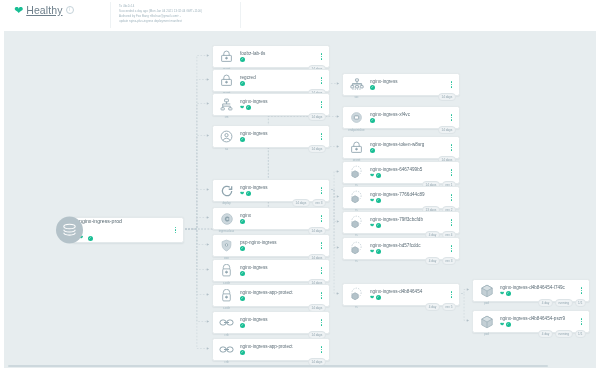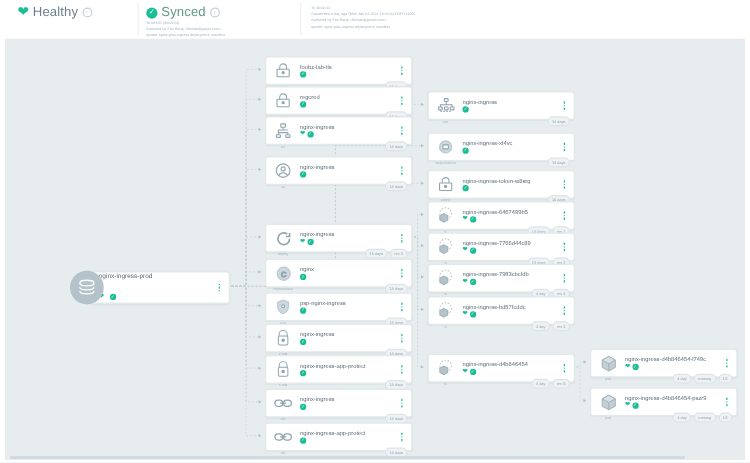--- a/index.html
+++ b/index.html
@@ -14,21 +14,21 @@
   
   .header{
     position:absolute;left:0;top:0;width:600px;height:31px;
     background:#fff;display:flex;align-items:flex-start;
   }
   .hdr-cell{position:relative;padding-top:4px;}
   .hdr-cell.c1{margin-left:14px;width:95px;}
   .hdr-cell.c2{margin-left:8px;width:122px;}
   .hdr-cell.c3{margin-left:10px;width:130px;}
   .hdr-top{display:flex;align-items:center;gap:3px;}
-  .hdr-label{font-size:10.5px;color:#6d7f8b;letter-spacing:.1px;}
+  .hdr-label{font-size:10.5px;color:#6d7f8b;letter-spacing:.1px;text-decoration:underline;}
   .hdr-label.green{color:#5f9c86;}
   .hdr-sub{
     font-size:2.9px;color:#9fb3bd;line-height:3.6px;margin-top:1.2px;
     letter-spacing:.05px;white-space:nowrap;
   }
   .info-dot{
     width:6px;height:6px;border-radius:50%;
     border:0.8px solid #c4d2d9;color:#c4d2d9;
     font-size:4.5px;line-height:5px;text-align:center;
     display:inline-block;
@@ -118,30 +118,20 @@
   <div class="header">
 
     <div class="hdr-cell c1">
       <div class="hdr-top">
         <span class="heart">❤</span>
         <span class="hdr-label">Healthy</span>
         <span class="info-dot">i</span>
       </div>
     </div>
 
-    <div class="hdr-cell c2">
-      <div class="hdr-top">
-        <span class="chk">✓</span>
-        <span class="hdr-label green">Synced</span>
-        <span class="info-dot">i</span>
-      </div>
-      <div class="hdr-sub">To b8140 (4bc2c14)</div>
-      <div class="hdr-sub">Authored by Foo Bang &lt;fbchao@gmail.com&gt; -</div>
-      <div class="hdr-sub">update nginx-plus-ingress deployment manifest</div>
-    </div>
 
     <div class="hdr-cell c3">
       <div class="hdr-sub">To 4bc2c14</div>
       <div class="hdr-sub">Succeeded a day ago (Mon Jan 04 2021 13:32:44 GMT+1100)</div>
       <div class="hdr-sub">Authored by Foo Bang &lt;fbchao@gmail.com&gt; -</div>
       <div class="hdr-sub">update nginx-plus-ingress deployment manifest</div>
     </div>
 
     <div class="hdr-divider" style="left:110px"></div>
     <div class="hdr-divider" style="left:240px"></div>

